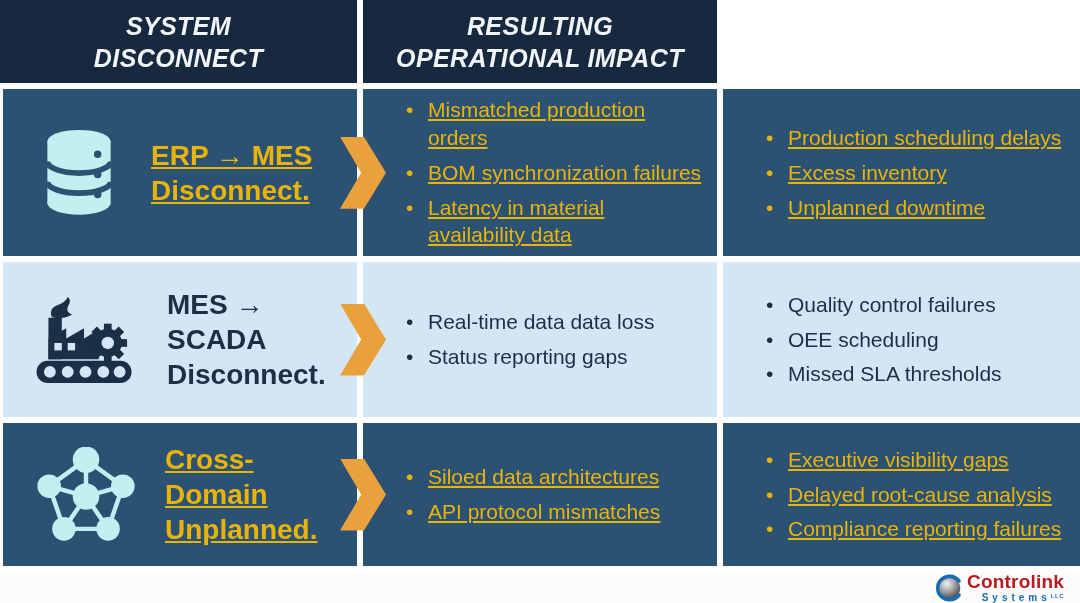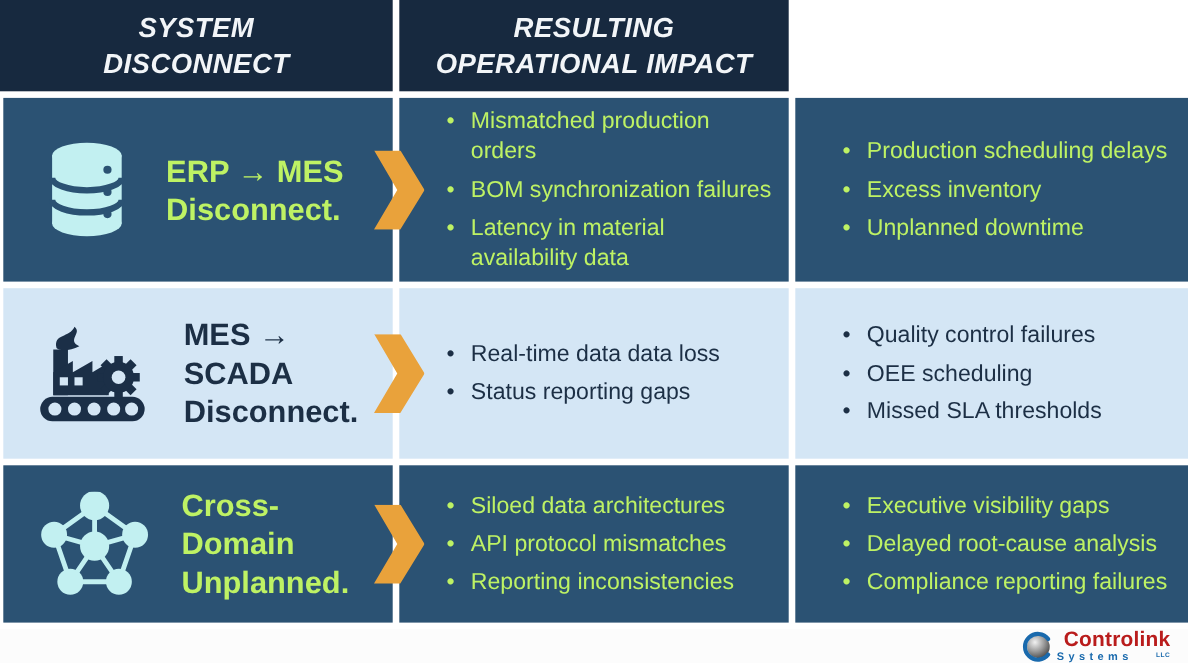--- a/index.html
+++ b/index.html
@@ -6,42 +6,42 @@
   body { margin: 0; background: #ffffff; font-family: "Liberation Sans", sans-serif; }
   .canvas { width: 1080px; height: 603px; display: flex; flex-direction: column; background: #ffffff; overflow: hidden; }
 
   
   .hdr-row { display: grid; grid-template-columns: 357px 354px 1fr; column-gap: 6px; height: 90px; margin-bottom: 6px; font-style: italic; }
   .hdr-cell { background: #17293F; color: #F2F5F8; display: flex; align-items: center; justify-content: center; text-align: center; font-weight: bold; font-size: 25px; line-height: 1.28; letter-spacing: 0.4px; white-space: pre-line; }
 
   
   .data-row { position: relative; display: grid; grid-template-columns: 354px 354px 1fr; column-gap: 6px; margin-bottom: 6px; border-left: 3px solid #ffffff; }
   .cell { display: flex; align-items: center; }
-  .row-dark .cell { background: #2B5273; color: #bef264; }
+  .row-dark .cell { background: #2B5273; color: #eab308; text-decoration: underline; }
   .row-light .cell { background: #D4E6F5; color: #1C2F45; }
   .r1 .cell { min-height: 162px; }
   .r2 .cell { min-height: 155px; }
   .r3 .cell { min-height: 143px; }
 
   .label-cell { gap: 26px; padding-left: 30px; padding-right: 8px; }
   .label { font-size: 28px; font-weight: bold; line-height: 1.25; white-space: pre-line; }
   .icon-wrap { flex: 0 0 auto; display: flex; align-items: center; justify-content: center; }
 
   ul.bullets { list-style: none; margin: 0; padding: 0 14px 0 40px; font-size: 21px; line-height: 1.32; }
   ul.bullets li { position: relative; padding-left: 25px; margin: 7px 0; }
   ul.bullets li::before { content: "•"; position: absolute; left: 3px; }
 
   .chevron { position: absolute; left: 337px; top: 50%; transform: translateY(-50%); width: 46px; height: 72px; background: #E9A23B; clip-path: polygon(0 0, 52% 0, 100% 50%, 52% 100%, 0 100%, 46% 50%); z-index: 3; }
 
   
   .footer { flex: 1; background: #FCFCFC; display: flex; align-items: center; justify-content: flex-end; padding-right: 16px; }
   .logo { display: flex; align-items: center; gap: 2px; }
   .logo-text { display: flex; flex-direction: column; line-height: 1; align-items: flex-end; }
   .brand { color: #b91c1c; font-weight: bold; font-size: 19px; letter-spacing: 0.2px; }
-  .brand-sub-row { display: flex; align-items: flex-start; margin-top: 2px; gap: 21px; }
+  .brand-sub-row { display: flex; align-items: flex-start; margin-top: 2px; }
   .brand-sub { color: #1A6AAD; font-weight: bold; font-size: 10px; letter-spacing: 4px; }
   .brand-suffix { color: #1A6AAD; font-weight: bold; font-size: 6px; letter-spacing: 0.5px; }
 </style>
 </head>
 <body>
 
 <div class="canvas">
 
   <div class="hdr-row">
     <div class="hdr-cell">SYSTEM
@@ -161,21 +161,20 @@
           </g>
         </svg>
       </span>
       <span class="label">Cross-Domain
 Unplanned.</span>
     </div>
     <div class="cell">
       <ul class="bullets">
         <li>Siloed data architectures</li>
         <li>API protocol mismatches</li>
-        <li>Reporting inconsistencies</li>
       </ul>
     </div>
     <div class="cell">
       <ul class="bullets">
         <li>Executive visibility gaps</li>
         <li>Delayed root-cause analysis</li>
         <li>Compliance reporting failures</li>
       </ul>
     </div>
     <div class="chevron"></div>

